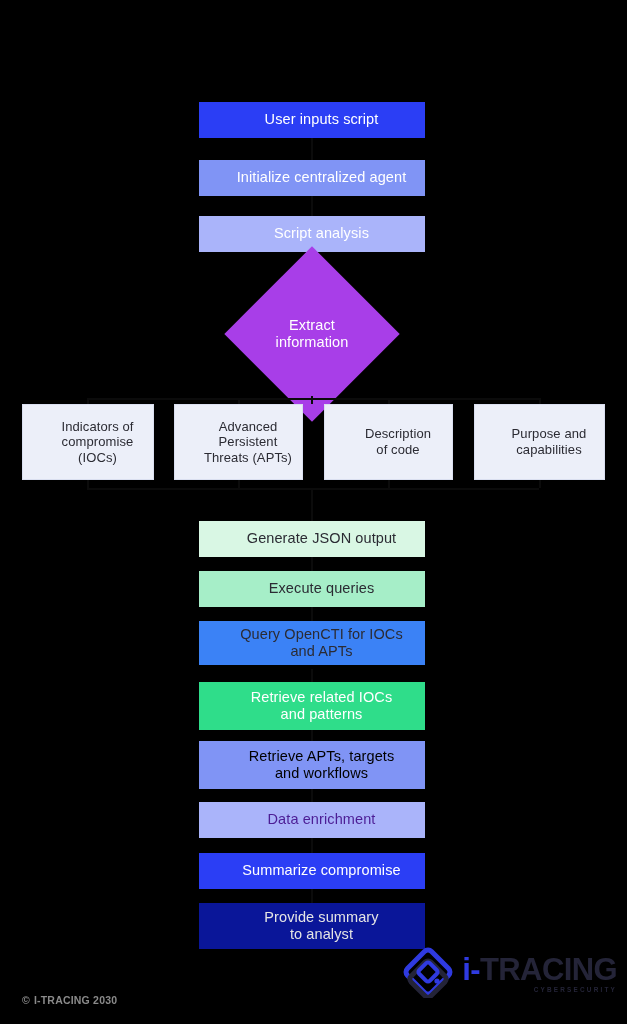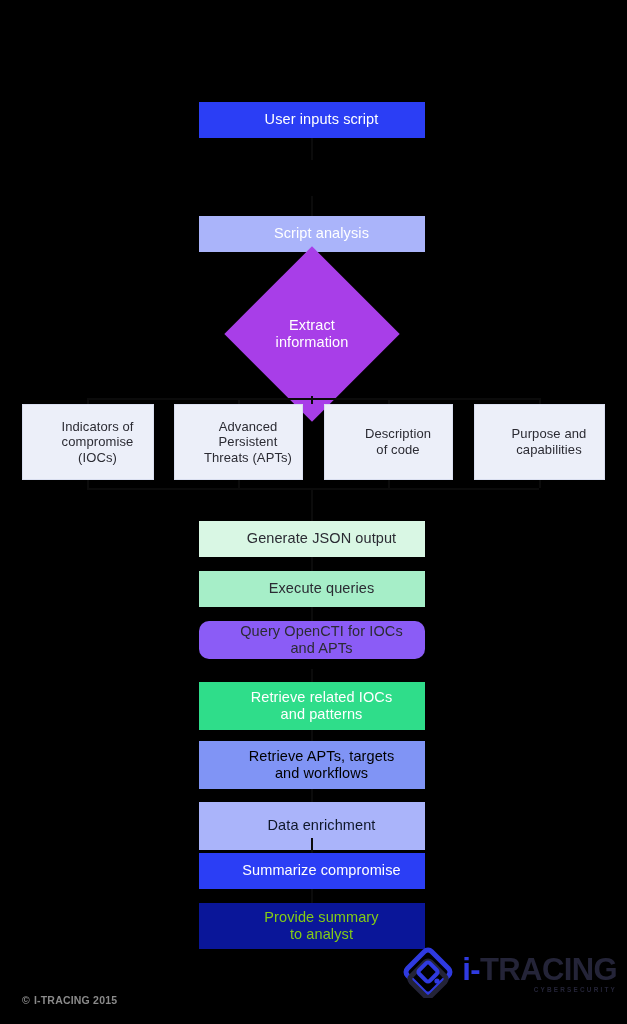--- a/index.html
+++ b/index.html
@@ -143,20 +143,23 @@
   }
 </style>
 </head>
 <body>
 
 <div id="canvas" style="background: rgb(0, 0, 0);">
 
   <div class="node col-node" style="top: 102px; height: 36px; background: rgb(43, 62, 245); color: rgb(255, 255, 255);">
     <span>User inputs script</span>
   </div>
+  <div class="node col-node" style="top: 160px; height: 36px; background: rgb(128, 148, 245); color: rgb(255, 255, 255);">
+    <span>Initialize centralized agent</span>
+  </div>
   <div class="node col-node" style="top: 216px; height: 36px; background: rgb(170, 180, 250); color: rgb(255, 255, 255);">
     <span>Script analysis</span>
   </div>
 
   <div class="connector" style="top:138px;height:22px;"></div>
   <div class="connector" style="top:196px;height:20px;"></div>
   <div class="connector" style="top:252px;height:20px;"></div>
 
   <div id="diamond-wrap">
     <div id="diamond-shape" style="background: rgb(168, 62, 232);"></div>
@@ -196,54 +199,54 @@
   <div class="connector" style="left:539px;top:480px;height:8px;"></div>
   <div class="fan-connector" style="left:87px;top:488px;width:452px;"></div>
   <div class="connector" style="top:488px;height:33px;"></div>
 
   <div class="node col-node" style="top: 521px; height: 36px; background: rgb(217, 247, 228); color: rgb(43, 43, 51);">
     <span>Generate JSON output</span>
   </div>
   <div class="node col-node" style="top: 571px; height: 36px; background: rgb(166, 238, 200); color: rgb(43, 43, 51);">
     <span>Execute queries</span>
   </div>
-  <div class="node col-node" style="top: 621px; height: 38px; background: #8b5cf6; color: rgb(43, 43, 51); border-radius: 10px;">
+  <div class="node col-node" style="top: 621px; height: 44px; background: #3b82f6; color: rgb(43, 43, 51);">
     <span>Query OpenCTI for IOCs
 and APTs</span>
   </div>
   <div class="node col-node" style="top: 682px; height: 48px; background: rgb(47, 221, 138); color: rgb(255, 255, 255);">
     <span>Retrieve related IOCs
 and patterns</span>
   </div>
   <div class="node col-node" style="top: 741px; height: 48px; background: rgb(128, 148, 245); color: #000000;">
     <span>Retrieve APTs, targets
 and workflows</span>
   </div>
-  <div class="node col-node" style="top: 802px; height: 48px; background: rgb(170, 180, 250); color: #0f172a;">
+  <div class="node col-node" style="top: 802px; height: 36px; background: rgb(170, 180, 250); color: #4c1d95;">
     <span>Data enrichment</span>
   </div>
   <div class="node col-node" style="top: 853px; height: 36px; background: rgb(43, 62, 245); color: rgb(255, 255, 255);">
     <span>Summarize compromise</span>
   </div>
-  <div class="node col-node" style="top: 903px; height: 46px; background: rgb(10, 22, 153); color: #84cc16;">
+  <div class="node col-node" style="top: 903px; height: 46px; background: rgb(10, 22, 153); color: #e5e5e5;">
     <span>Provide summary
 to analyst</span>
   </div>
 
   <div class="connector" style="top:557px;height:14px;"></div>
   <div class="connector" style="top:607px;height:14px;"></div>
   <div class="connector" style="top:669px;height:13px;"></div>
   <div class="connector" style="top:730px;height:11px;"></div>
   <div class="connector" style="top:789px;height:13px;"></div>
   <div class="connector" style="top:838px;height:15px;"></div>
   <div class="connector" style="top:889px;height:14px;"></div>
 
   <div id="footer-copyright">
     <span>©</span>
-    <span>I-TRACING 2015</span>
+    <span>I-TRACING 2030</span>
   </div>
 
   <div id="footer-logo">
     <span>
       <svg width="52" height="52" viewBox="0 0 52 52" aria-hidden="true">
         <g transform="translate(26,26)">
           <rect x="-17" y="-17" width="34" height="34" rx="5" transform="rotate(45)" fill="none" stroke="#2F3AE0" stroke-width="5"></rect>
           <rect x="-14" y="-14" width="28" height="28" rx="4" transform="rotate(45) translate(5,5)" fill="none" stroke="#242438" stroke-width="5"></rect>
           <rect x="-7.5" y="-7.5" width="15" height="15" rx="2.5" transform="rotate(45)" fill="none" stroke="#2F3AE0" stroke-width="4"></rect>
           <circle cx="9" cy="9" r="2.6" fill="#2F3AE0"></circle>

